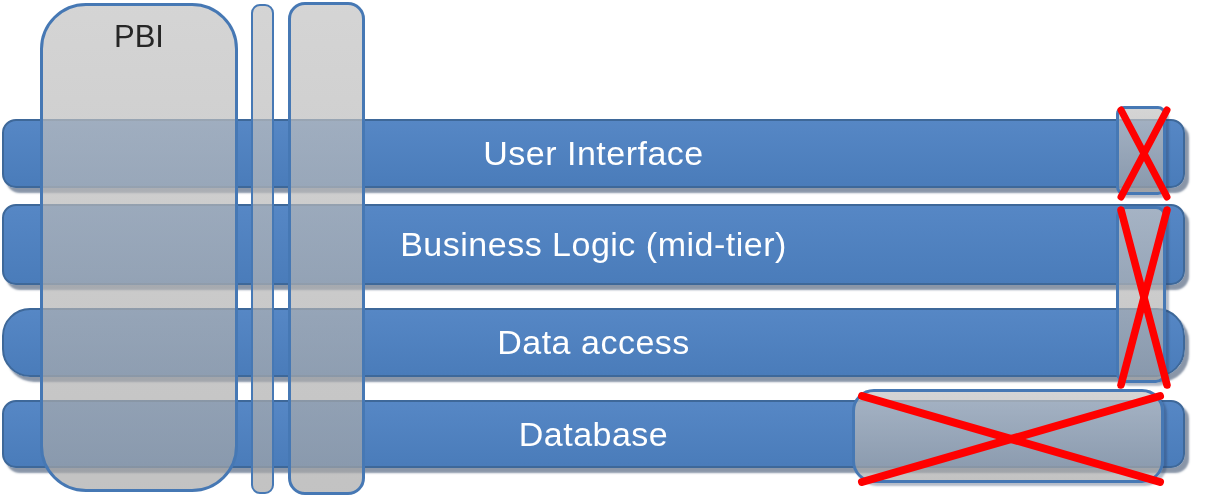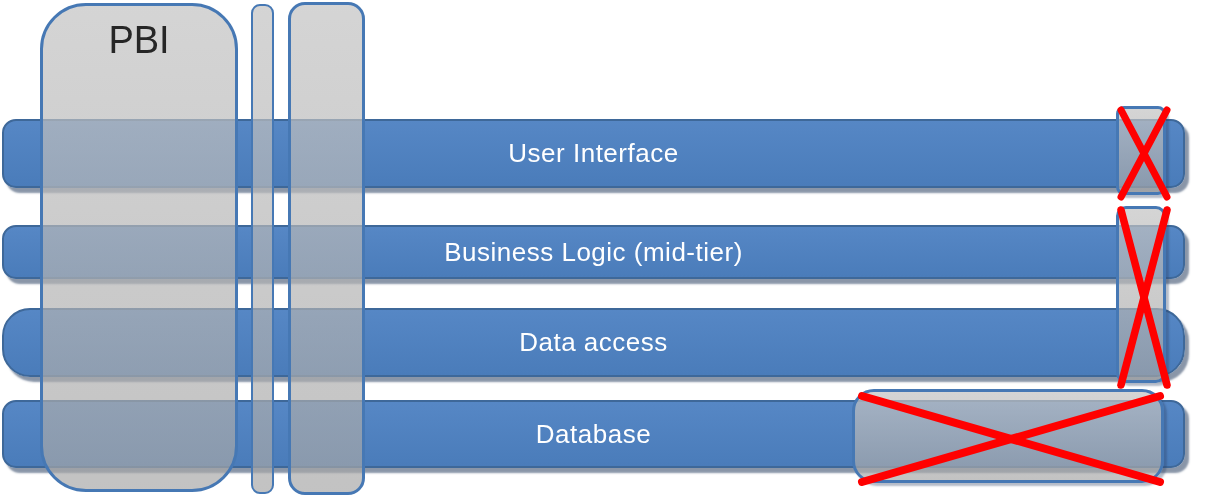--- a/index.html
+++ b/index.html
@@ -17,40 +17,40 @@
     background:linear-gradient(#5687c5,#4a7cba);
     border:2px solid #3e6899;
     border-radius:14px;
     box-sizing:border-box;
     box-shadow:4px 5px 2px rgba(42,64,96,0.55);
     z-index:1;
     display:flex;align-items:center;justify-content:center;
   }
   .bar-label{
     color:#ffffff;
-    font-size:26px;
+    font-size:34px;
     letter-spacing:.5px;
     white-space:nowrap;
   }
   
   .strip{
     position:absolute;
     background:linear-gradient(rgba(196,196,196,0.72),rgba(166,166,166,0.68));
     border:3px solid #4678b4;
     box-sizing:border-box;
     z-index:2;
   }
   .pbi-box{
     left:40px;top:3px;width:198px;height:489px;
     border-radius:46px;
     display:flex;justify-content:center;align-items:flex-start;
   }
   .pbi-label{
     margin-top:13px;
-    font-size:38px;
+    font-size:31px;
     color:#262626;
   }
   .strip-narrow{
     left:251px;top:4px;width:23px;height:490px;
     border-width:2px;border-radius:9px;
   }
   .strip-wide{
     left:288px;top:2px;width:77px;height:493px;
     border-radius:17px;
   }
@@ -70,21 +70,21 @@
   .xline{stroke:#ff0000;stroke-linecap:round;fill:none;}
 </style>
 </head>
 <body>
 
 <div class="canvas">
 
   <div class="bar" style="top:119px;height:69px;">
     <span class="bar-label">User Interface</span>
   </div>
-  <div class="bar" style="top:225px;height:54px;">
+  <div class="bar" style="top:204px;height:81px;">
     <span class="bar-label">Business Logic (mid-tier)</span>
   </div>
   <div class="bar" style="top:308px;height:69px;border-radius:28px;">
     <span class="bar-label">Data access</span>
   </div>
   <div class="bar" style="top:400px;height:68px;">
     <span class="bar-label">Database</span>
   </div>
 
   <div class="strip pbi-box">

